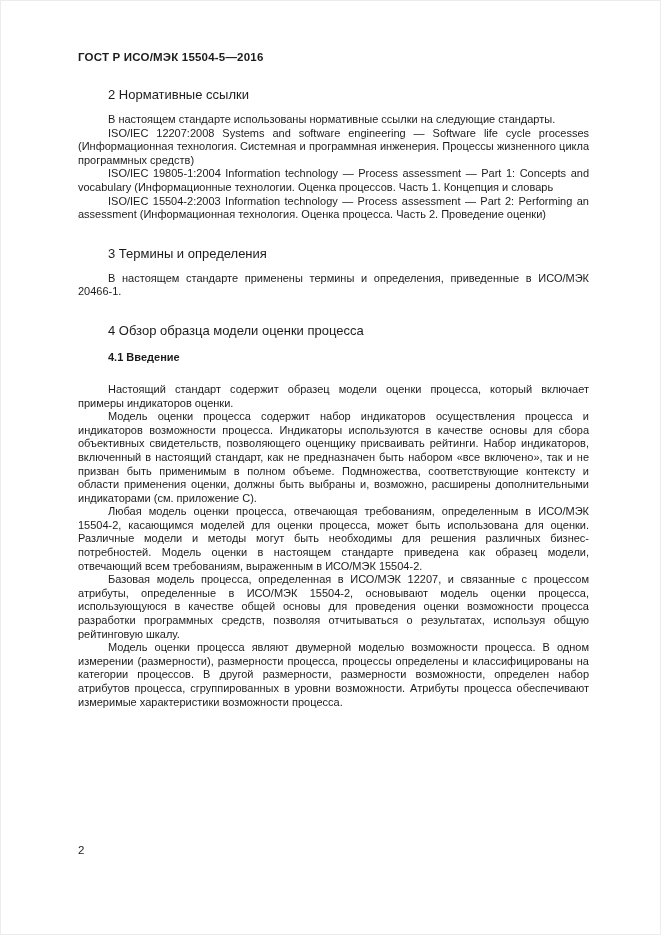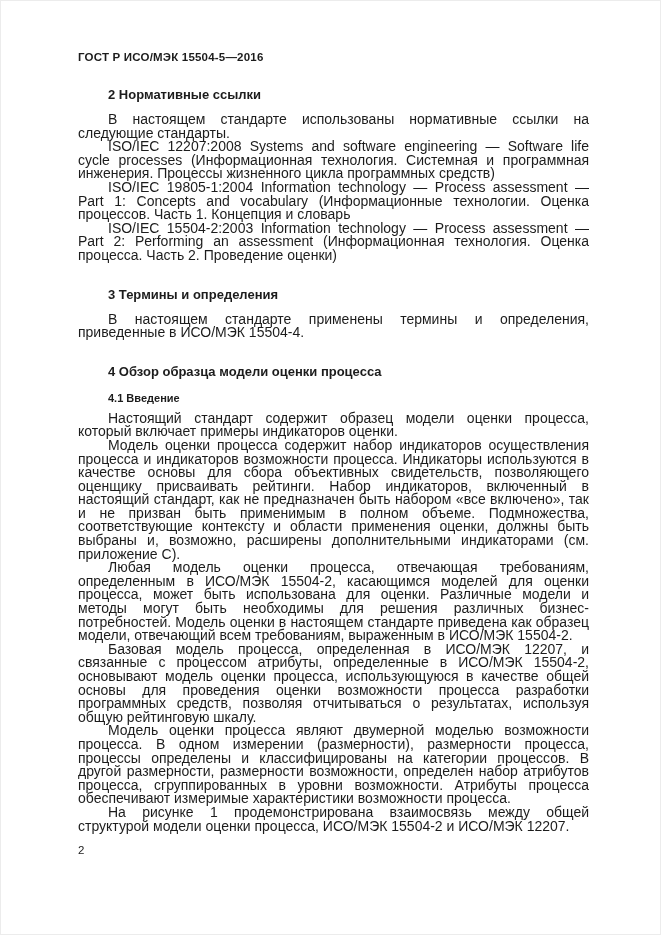--- a/index.html
+++ b/index.html
@@ -19,31 +19,31 @@
     padding: 50px 71px 12px 77px;
     overflow: hidden;
   }
   .doc-header {
     font-size: 11.5px;
     font-weight: bold;
     letter-spacing: 0.2px;
   }
   .section-title {
     font-size: 13px;
-    font-weight: bold;
+    font-weight: normal;
     margin: 24px 0 11px 30px;
   }
   .section-title.big-gap { }
   .sub-title {
     font-size: 11px;
     font-weight: bold;
-    margin: 13px 0 8px 30px;
+    margin: 13px 0 20px 30px;
   }
   p.body {
-    font-size: 14px;
+    font-size: 11px;
     line-height: 13.6px;
     text-align: justify;
     text-indent: 30px;
     color: #1c1c1c;
   }
   .page-number {
     position: absolute;
     left: 77px;
     bottom: 78px;
     font-size: 11.5px;
@@ -59,28 +59,27 @@
 
   <h2 class="section-title">2 Нормативные ссылки</h2>
 
   <p class="body">В настоящем стандарте использованы нормативные ссылки на следующие стандарты.</p>
   <p class="body">ISO/IEC 12207:2008 Systems and software engineering — Software life cycle processes (Информационная технология. Системная и программная инженерия. Процессы жизненного цикла программных средств)</p>
   <p class="body">ISO/IEC 19805-1:2004 Information technology — Process assessment — Part 1: Concepts and vocabulary (Информационные технологии. Оценка процессов. Часть 1. Концепция и словарь</p>
   <p class="body">ISO/IEC 15504-2:2003 Information technology — Process assessment — Part 2: Performing an assessment (Информационная технология. Оценка процесса. Часть 2. Проведение оценки)</p>
 
   <h2 class="section-title big-gap">3 Термины и определения</h2>
 
-  <p class="body">В настоящем стандарте применены термины и определения, приведенные в ИСО/МЭК 15504-4.</p>
+  <p class="body">В настоящем стандарте применены термины и определения, приведенные в ИСО/МЭК 20466-1.</p>
 
   <h2 class="section-title big-gap">4 Обзор образца модели оценки процесса</h2>
 
   <h3 class="sub-title">4.1 Введение</h3>
 
   <p class="body">Настоящий стандарт содержит образец модели оценки процесса, который включает примеры индикаторов оценки.</p>
   <p class="body">Модель оценки процесса содержит набор индикаторов осуществления процесса и индикаторов возможности процесса. Индикаторы используются в качестве основы для сбора объективных свидетельств, позволяющего оценщику присваивать рейтинги. Набор индикаторов, включенный в настоящий стандарт, как не предназначен быть набором «все включено», так и не призван быть применимым в полном объеме. Подмножества, соответствующие контексту и области применения оценки, должны быть выбраны и, возможно, расширены дополнительными индикаторами (см. приложение С).</p>
   <p class="body">Любая модель оценки процесса, отвечающая требованиям, определенным в ИСО/МЭК 15504-2, касающимся моделей для оценки процесса, может быть использована для оценки. Различные модели и методы могут быть необходимы для решения различных бизнес-потребностей. Модель оценки в настоящем стандарте приведена как образец модели, отвечающий всем требованиям, выраженным в ИСО/МЭК 15504-2.</p>
   <p class="body">Базовая модель процесса, определенная в ИСО/МЭК 12207, и связанные с процессом атрибуты, определенные в ИСО/МЭК 15504-2, основывают модель оценки процесса, использующуюся в качестве общей основы для проведения оценки возможности процесса разработки программных средств, позволяя отчитываться о результатах, используя общую рейтинговую шкалу.</p>
   <p class="body">Модель оценки процесса являют двумерной моделью возможности процесса. В одном измерении (размерности), размерности процесса, процессы определены и классифицированы на категории процессов. В другой размерности, размерности возможности, определен набор атрибутов процесса, сгруппированных в уровни возможности. Атрибуты процесса обеспечивают измеримые характеристики возможности процесса.</p>
-  <p class="body">На рисунке 1 продемонстрирована взаимосвязь между общей структурой модели оценки процесса, ИСО/МЭК 15504-2 и ИСО/МЭК 12207.</p>
 
   <div class="page-number">2</div>
 
 </div>
 
 </body></html>

